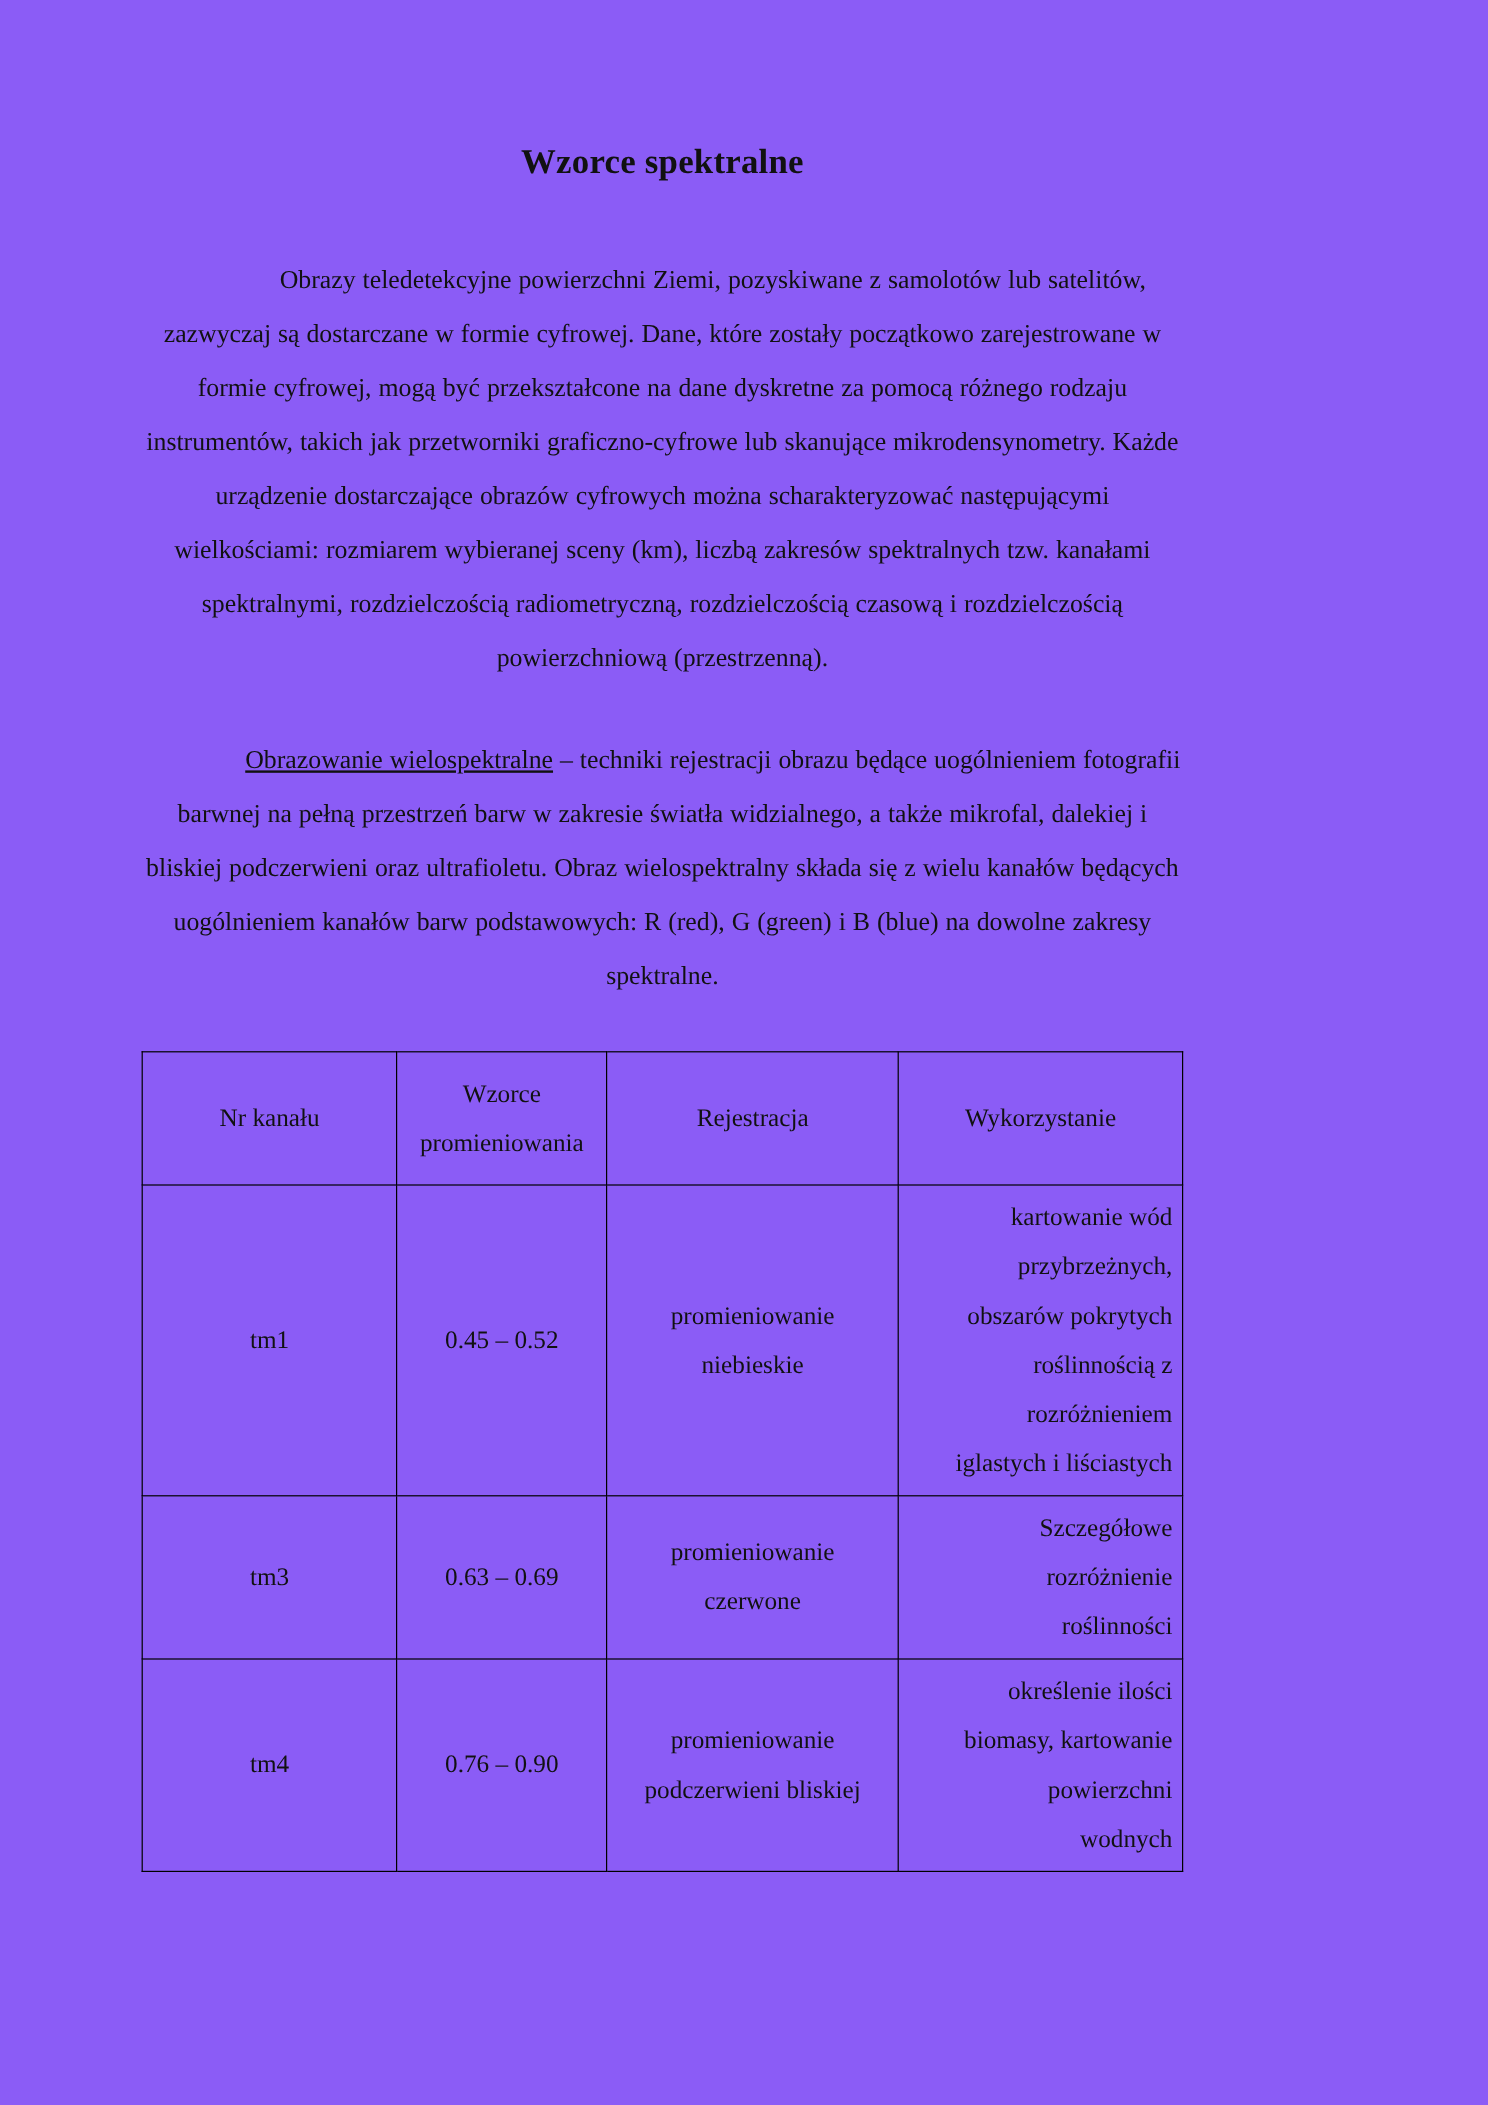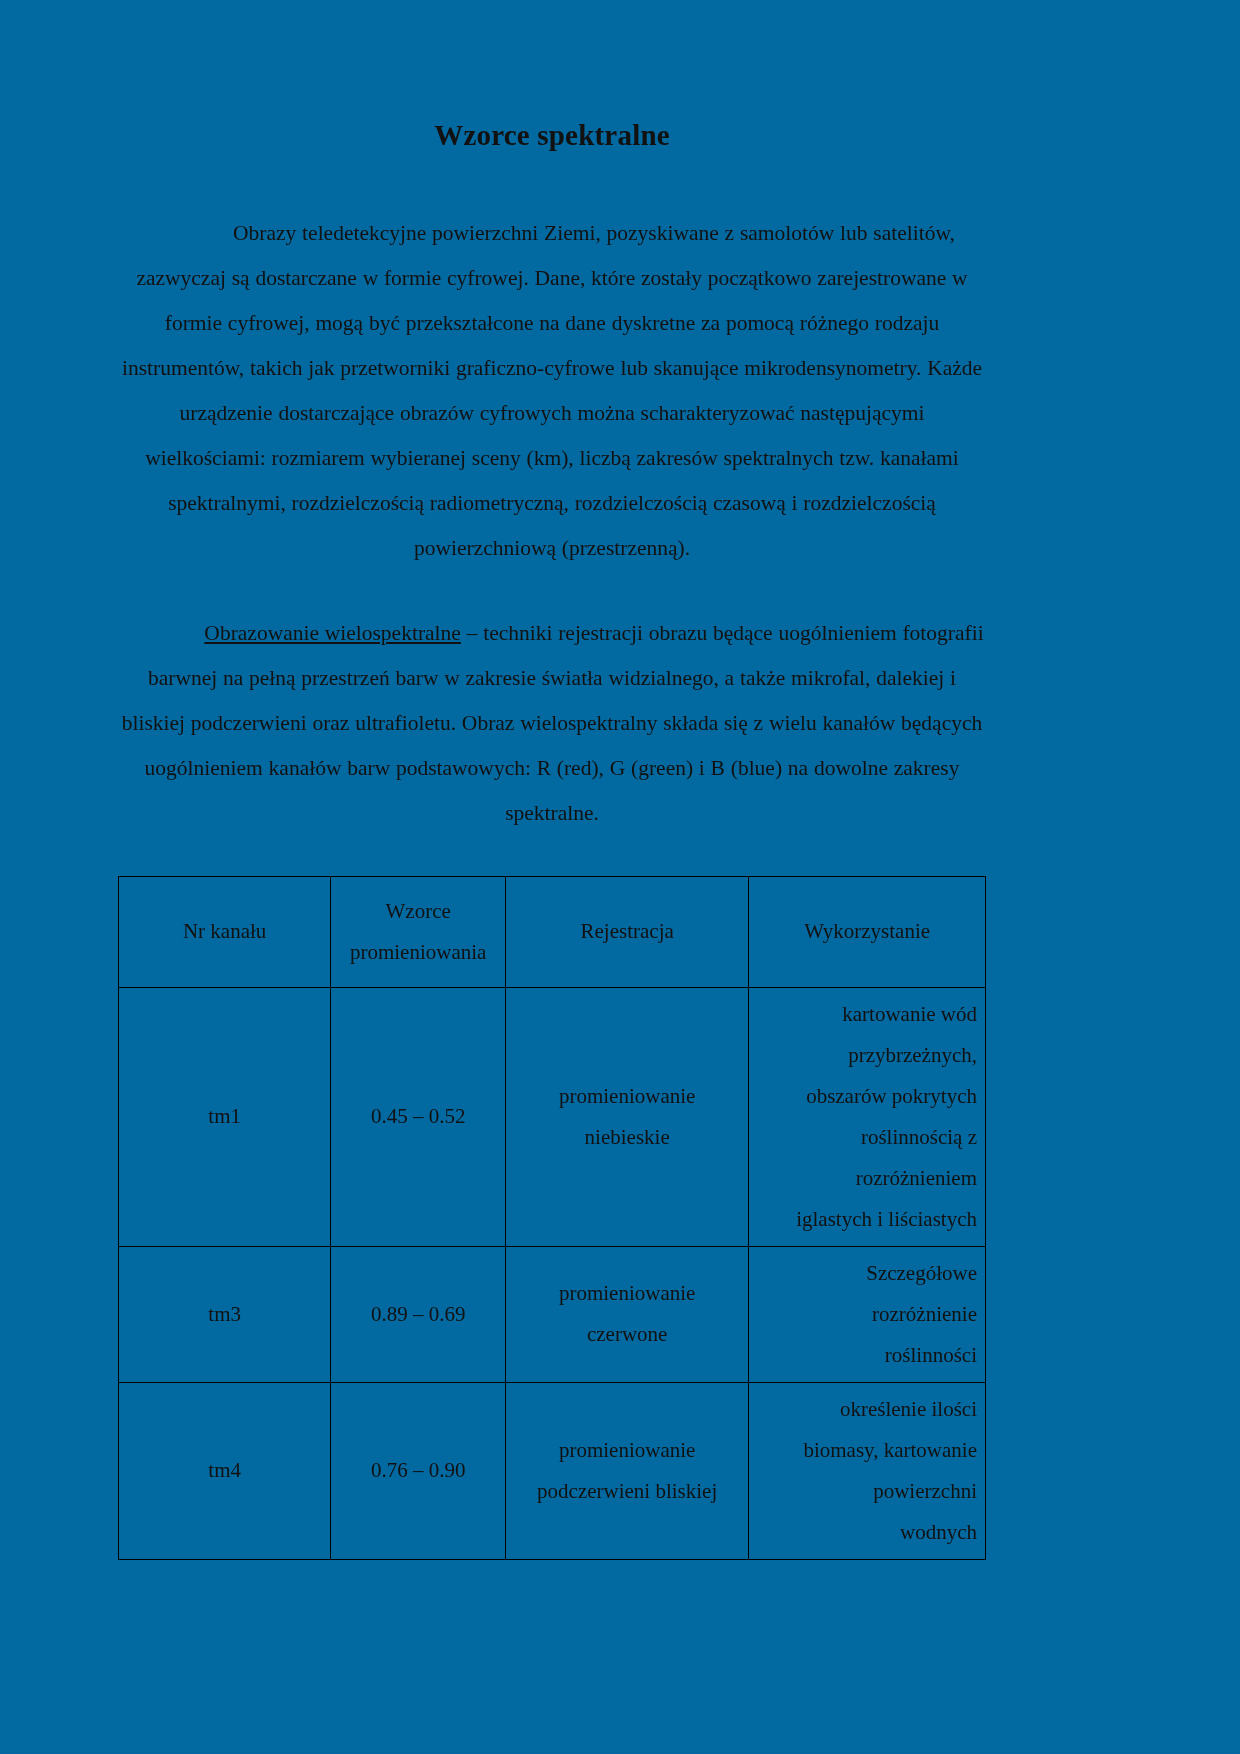--- a/index.html
+++ b/index.html
@@ -14,21 +14,21 @@
     font-family: "Liberation Serif", "DejaVu Serif", serif;
     color: #111111;
     -webkit-font-smoothing: none;
   }
   .page {
     position: relative;
     width: 1240px;
     height: 1754px;
     box-sizing: border-box;
     padding: 0;
-    background: #0369a1;
+    background: #8b5cf6;
     overflow: hidden;
   }
   .content {
     position: absolute;
     left: 118px;
     top: 118px;
     width: 868px;
   }
   .doc-title {
     text-align: center;
@@ -144,21 +144,21 @@
               <span>roślinnością z</span>
               <span>rozróżnieniem</span>
               <span>iglastych i liściastych</span>
             </span>
           </td>
         </tr>
 
 
         <tr>
           <td class="center">tm3</td>
-          <td class="center">0.89 – 0.69</td>
+          <td class="center">0.63 – 0.69</td>
           <td class="center">
             <span class="cell-lines">
               <span>promieniowanie</span>
               <span>czerwone</span>
             </span>
           </td>
           <td class="left">
             <span class="cell-lines">
               <span>Szczegółowe</span>
               <span>rozróżnienie</span>

